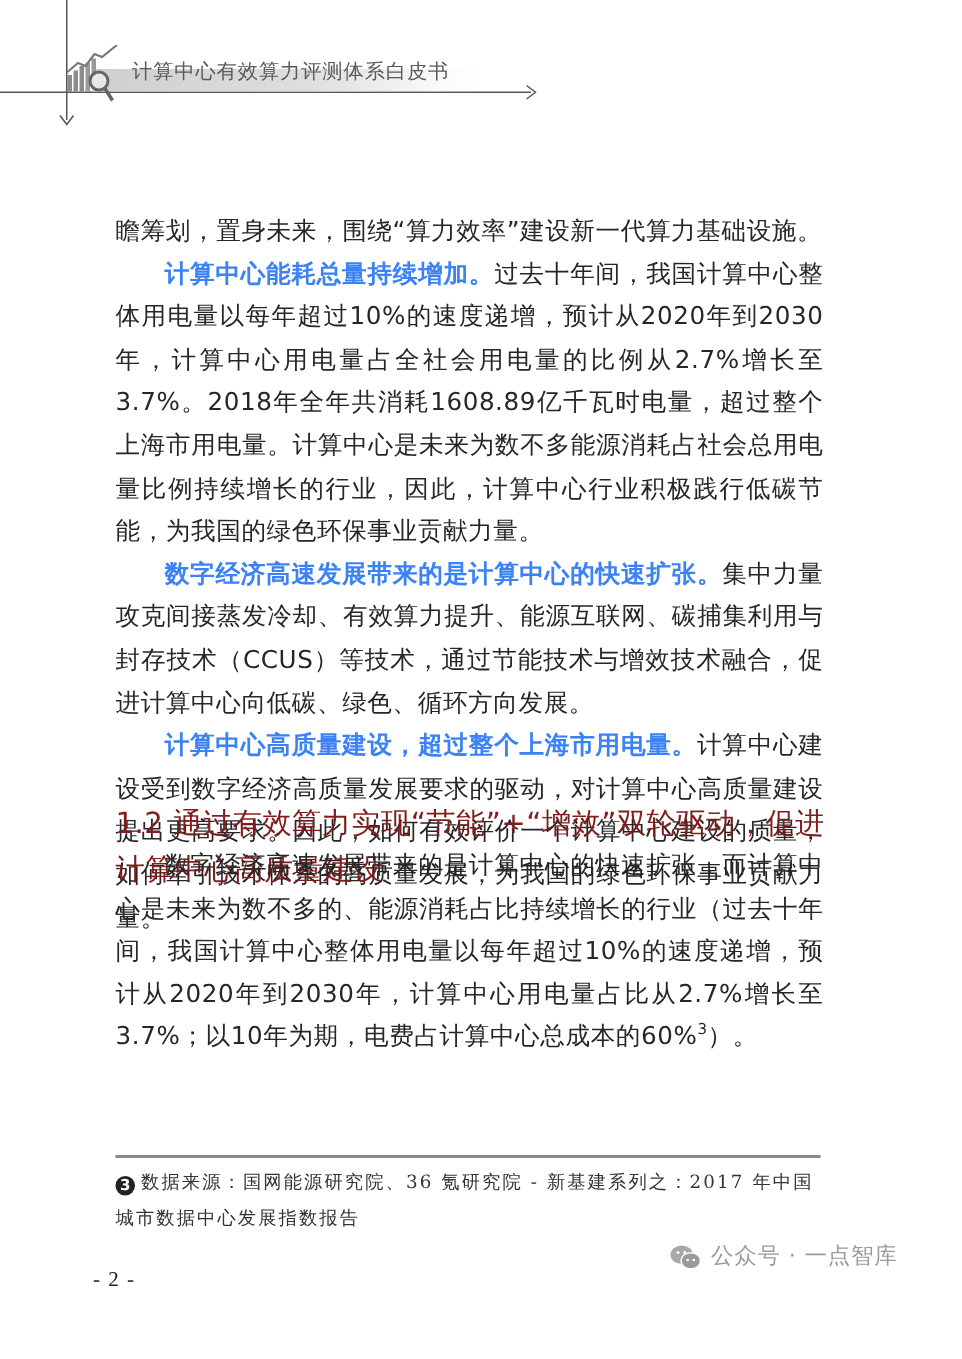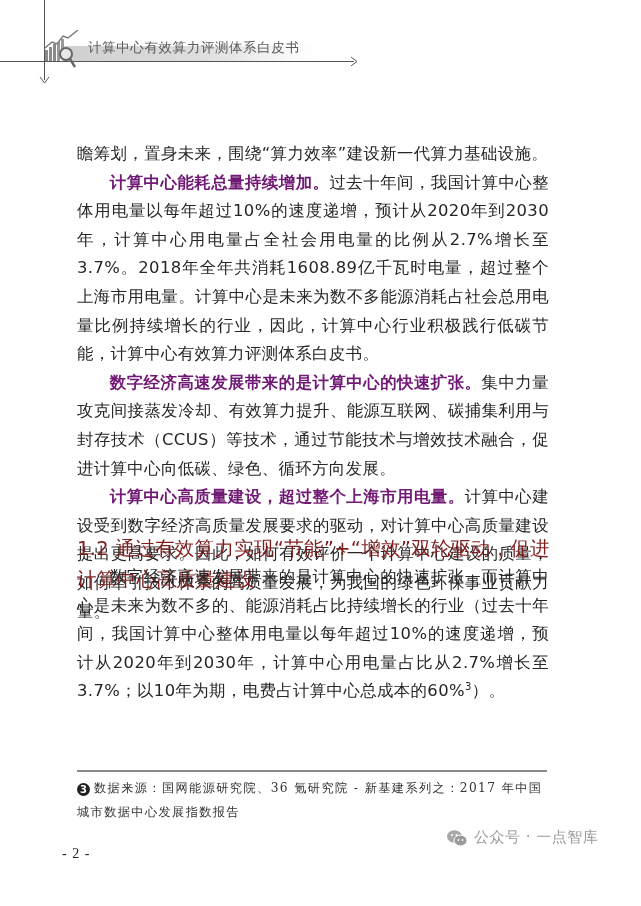--- a/index.html
+++ b/index.html
@@ -23,21 +23,21 @@
     }
     .header-icon { position: absolute; left: 44px; top: 30px; width: 38px; height: 38px; }
 
     .content { position: absolute; left: 77px; top: 130px; width: 472px; margin-top: 10px; }
     p.body {
       margin: 0; font-size: 16.4px; line-height: 28.6px; text-align: justify;
       font-family: "DejaVu Sans", "Liberation Sans", sans-serif; color: #262626;
       letter-spacing: 0.4px;
     }
     p.indent { text-indent: 2em; }
-    .bold { font-weight: bold; color: #701a75; }
+    .bold { font-weight: bold; color: #3b82f6; }
     h2.section {
       margin: 0; position: absolute; left: 77px; top: 533px; width: 480px;
       font-family: "DejaVu Sans", "Liberation Sans", sans-serif; font-weight: normal;
       font-size: 19.5px; line-height: 31px; color: #7f1d1d; letter-spacing: 0.3px;
     }
     .content2 { position: absolute; left: 77px; top: 563px; width: 472px; }
     sup { font-size: 10px; line-height: 0; }
 
     .fn-rule { position: absolute; left: 77px; top: 770px; width: 470px; height: 2px; background: #8a8a8a; }
     .footnote {
@@ -82,21 +82,21 @@
     <rect x="17" y="9" width="3" height="10" fill="#9a9a9a"></rect>
     <polyline points="1,18 8,12 13,14 19,6 24,8 34,0" fill="none" stroke="#777" stroke-width="1.4"></polyline>
     <circle cx="22" cy="24" r="6" fill="#e8e8e8" stroke="#666" stroke-width="2"></circle>
     <line x1="26" y1="29" x2="31" y2="37" stroke="#666" stroke-width="2.4"></line>
   </svg>
   <div class="header-title">计算中心有效算力评测体系白皮书</div>
 </div>
 
 <div class="content">
   <p class="body">瞻筹划，置身未来，围绕“算力效率”建设新一代算力基础设施。</p>
-  <p class="body indent"><span class="bold">计算中心能耗总量持续增加。</span><span>过去十年间，我国计算中心整体用电量以每年超过10%的速度递增，预计从2020年到2030年，计算中心用电量占全社会用电量的比例从2.7%增长至3.7%。2018年全年共消耗1608.89亿千瓦时电量，超过整个上海市用电量。计算中心是未来为数不多能源消耗占社会总用电量比例持续增长的行业，因此，计算中心行业积极践行低碳节能，计算中心有效算力评测体系白皮书。</span></p>
+  <p class="body indent"><span class="bold">计算中心能耗总量持续增加。</span><span>过去十年间，我国计算中心整体用电量以每年超过10%的速度递增，预计从2020年到2030年，计算中心用电量占全社会用电量的比例从2.7%增长至3.7%。2018年全年共消耗1608.89亿千瓦时电量，超过整个上海市用电量。计算中心是未来为数不多能源消耗占社会总用电量比例持续增长的行业，因此，计算中心行业积极践行低碳节能，为我国的绿色环保事业贡献力量。</span></p>
   <p class="body indent"><span class="bold">数字经济高速发展带来的是计算中心的快速扩张。</span><span>集中力量攻克间接蒸发冷却、有效算力提升、能源互联网、碳捕集利用与封存技术（CCUS）等技术，通过节能技术与增效技术融合，促进计算中心向低碳、绿色、循环方向发展。</span></p>
   <p class="body indent"><span class="bold">计算中心高质量建设，超过整个上海市用电量。</span><span>计算中心建设受到数字经济高质量发展要求的驱动，对计算中心高质量建设提出更高要求。因此，如何有效评价一个计算中心建设的质量，如何牵引技术体系的高质量发展，为我国的绿色环保事业贡献力量。</span></p>
 </div>
 
 <h2 class="section">1.2 通过有效算力实现“节能”+“增效”双轮驱动，促进计算中心高质量建设</h2>
 
 <div class="content2">
   <p class="body indent"><span>数字经济高速发展带来的是计算中心的快速扩张，而计算中心是未来为数不多的、能源消耗占比持续增长的行业（过去十年间，我国计算中心整体用电量以每年超过10%的速度递增，预计从2020年到2030年，计算中心用电量占比从2.7%增长至3.7%；以10年为期，电费占计算中心总成本的60%</span><sup>3</sup><span>）。</span></p>
 </div>
 

